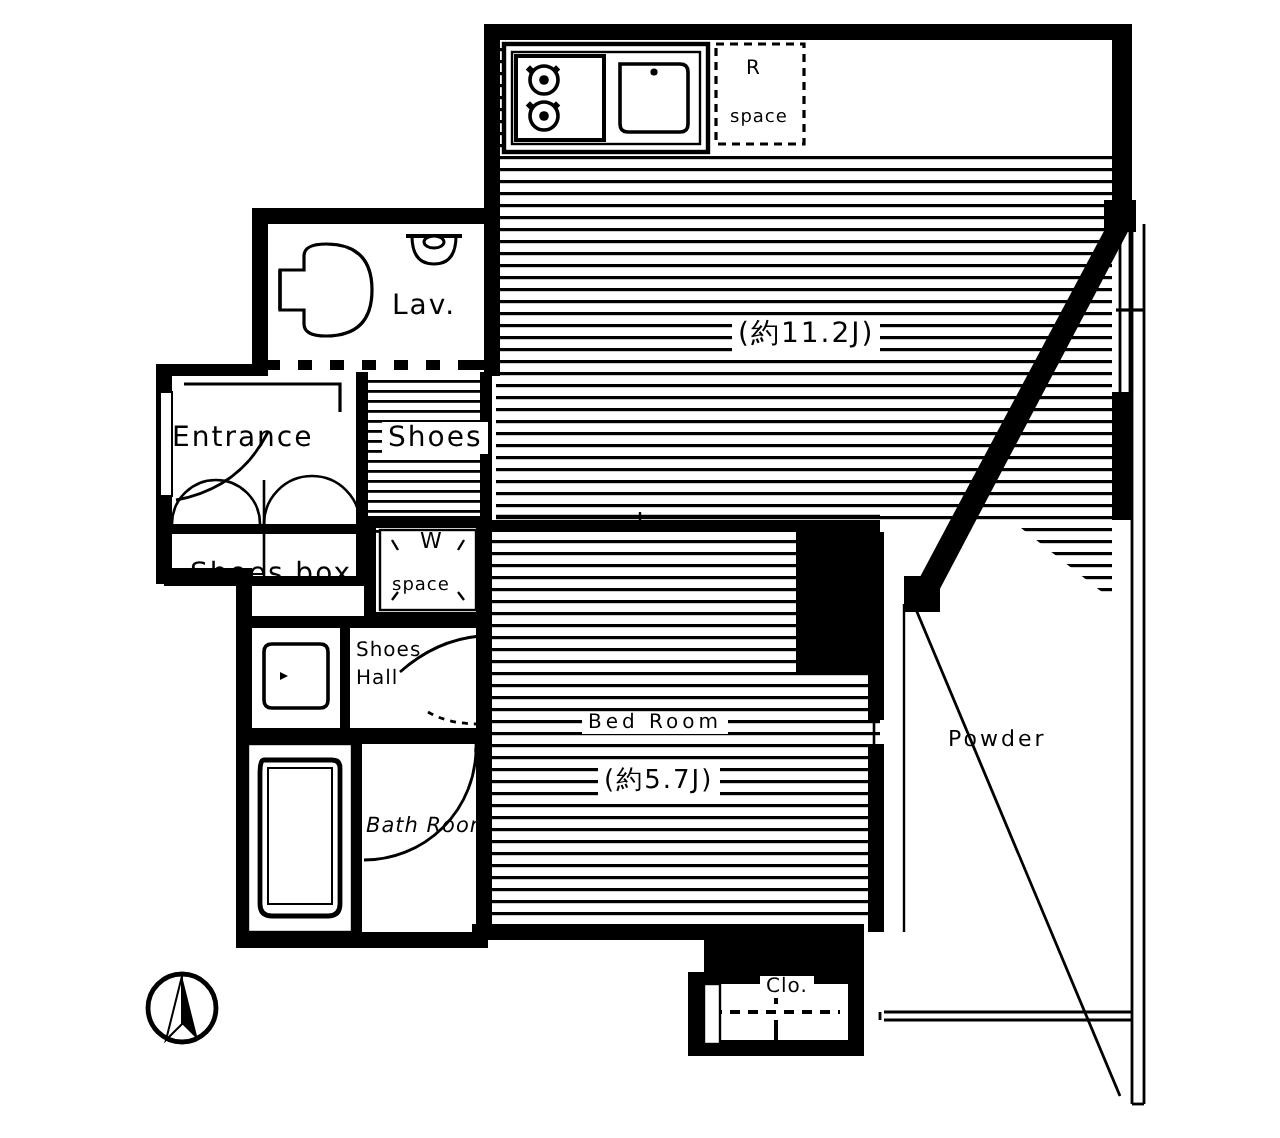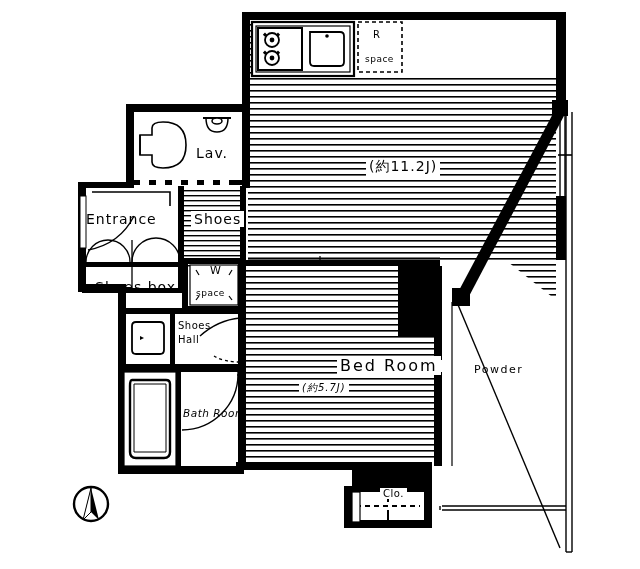--- a/index.html
+++ b/index.html
@@ -2,22 +2,22 @@
 <html><head>
 <meta charset="utf-8">
 <style>
   html,body{margin:0;padding:0;background:#ffffff;}
   body{font-family:"DejaVu Sans", sans-serif;}
   #plan{position:relative;width:640px;height:569px;background:#fff;overflow:hidden;}
   #plan svg{position:absolute;left:0;top:0;}
   .lbl{position:absolute;white-space:nowrap;color:#000;font-family:"DejaVu Sans",sans-serif;letter-spacing:1px;}
   .lbl-lk{font-size:13px;letter-spacing:2.5px;}
   .lbl-lk2{font-size:14px;letter-spacing:1px;}
-  .lbl-bed{font-size:16px;letter-spacing:2px;margin-left:46px;}
-  .lbl-bed2{font-size:10px;letter-spacing:1px;font-style:italic;}
+  .lbl-bed{font-size:10px;letter-spacing:2px;}
+  .lbl-bed2{font-size:13px;letter-spacing:1px;}
   .lbl-sm{font-size:14px;letter-spacing:1px;}
   .lbl-xs{font-size:9.5px;letter-spacing:0.5px;}
   .lbl-tiny{font-size:8px;letter-spacing:0.5px;}
   .lbl-bal{font-size:11px;letter-spacing:1.5px;}
   .wht{background:#fff;padding:0 3px;}
 </style>
 </head>
 <body>
 
 <div id="plan">

